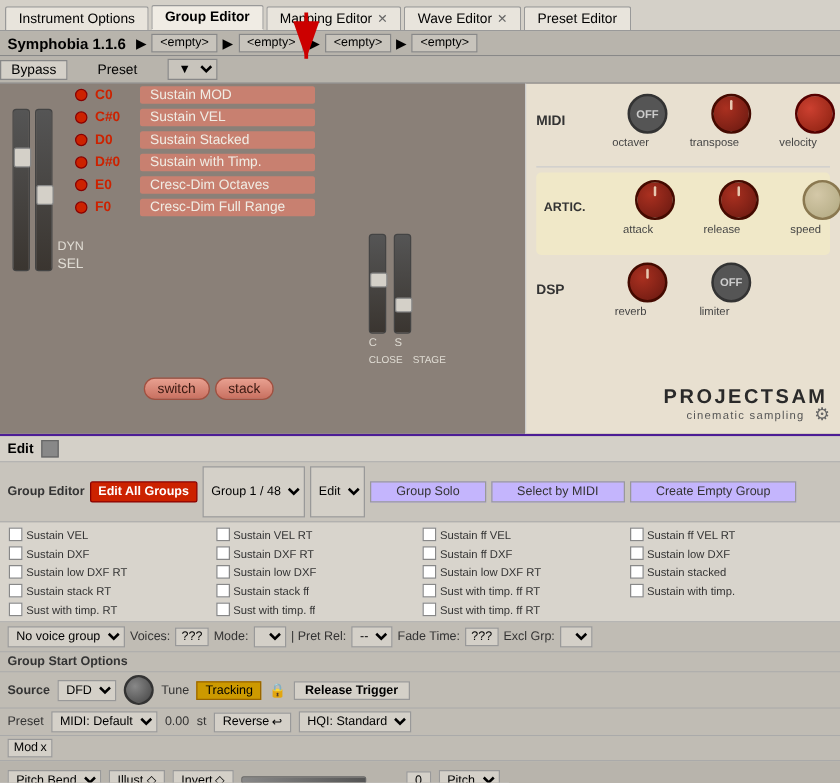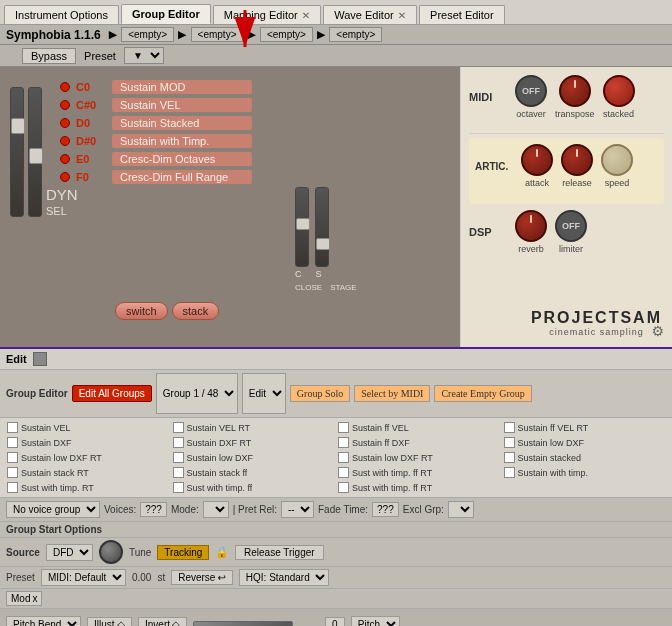--- a/index.html
+++ b/index.html
@@ -63,24 +63,24 @@
       background: #c8c4bc;
       border: 1px solid #888;
       padding: 1px 6px;
       font-size: 10px;
       cursor: pointer;
     }
 
     
     .bypass-row {
       background: #b8b4ac;
-      padding: 2px 22px;
-      display: flex;
-      align-items: center;
-      gap: 8px;
+      padding: 2px 0;
+      display: flex;
+      align-items: center;
+      gap: 24px;
       border-bottom: 1px solid #888;
     }
     .bypass-btn {
       background: #d4d0c8;
       border: 1px solid #888;
       padding: 1px 8px;
       cursor: pointer;
       font-size: 11px;
     }
     .preset-label { font-size: 11px; }
@@ -228,20 +228,21 @@
       flex-direction: column;
       align-items: center;
       gap: 2px;
     }
     .knob {
       width: 32px;
       height: 32px;
       border-radius: 50%;
       position: relative;
       cursor: pointer;
+      margin-left: 27px;
     }
     .knob-off {
       background: #555;
       border: 2px solid #333;
       display: flex;
       align-items: center;
       justify-content: center;
       font-size: 9px;
       font-weight: bold;
       color: #ccc;
@@ -332,29 +333,29 @@
       color: #333;
     }
     .ge-btn {
       background: #cc2200;
       color: white;
       border: 1px solid #880000;
       padding: 2px 6px;
       font-size: 10px;
       cursor: pointer;
       border-radius: 2px;
+      font-weight: bold;
     }
     .ge-btn-gray {
-      background: #fdba74;
+      background: #c4b5fd;
       color: #333;
       border: 1px solid #999;
-      padding: 2px 6px;
-      font-size: 10px;
-      cursor: pointer;
-      font-family: Liberation Serif, serif;
+      padding: 2px 20px;
+      font-size: 10px;
+      cursor: pointer;
     }
     .ge-select {
       background: #d4d0c8;
       border: 1px solid #999;
       font-size: 10px;
       padding: 13px 2px;
     }
 
     
     .groups-table {
@@ -451,20 +452,21 @@
       padding: 1px 6px;
       font-size: 10px;
       cursor: pointer;
     }
     .release-btn {
       background: #d4d0c8;
       border: 1px solid #999;
       padding: 1px 8px;
       font-size: 10px;
       cursor: pointer;
+      font-weight: bold;
     }
 
     .preset-row {
       background: #c0bcb4;
       padding: 2px 6px;
       display: flex;
       align-items: center;
       gap: 6px;
       border-bottom: 1px solid #aaa;
       font-size: 10px;
@@ -598,26 +600,26 @@
 <div class="main-area" style="position:relative;">
 
   <div style="position:absolute; left:10px; top:20px; display:flex; gap:4px; align-items:flex-end;">
     <div class="vert-slider" style="height:130px;">
       <div class="vert-slider-thumb" style="top:30px;"></div>
     </div>
     <div class="vert-slider" style="height:130px;">
       <div class="vert-slider-thumb" style="top:60px;"></div>
     </div>
     <div style="display:flex; flex-direction:column; justify-content:flex-end; height:130px; gap:2px;">
-      <span style="font-size:15px;color:#e0dcd4;">DYN</span>
+      <span style="font-size:10px;color:#e0dcd4;">DYN</span>
       <span style="font-size:11px;color:#e0dcd4;">SEL</span>
     </div>
   </div>
 
-  <div style="position:absolute; left:60px; top:13px;">
+  <div style="position:absolute; left:60px; top:2px;">
     <div class="group-item">
       <div class="radio-btn"></div>
       <span class="group-note">C0</span>
       <span class="group-name">Sustain MOD</span>
     </div>
     <div style="height:4px;"></div>
     <div class="group-item">
       <div class="radio-btn"></div>
       <span class="group-note">C#0</span>
       <span class="group-name">Sustain VEL</span>
@@ -665,36 +667,36 @@
       <span>CLOSE</span>
       <span style="margin-left:4px;">STAGE</span>
     </div>
   </div>
 
   <div class="switch-stack-btns">
     <div class="sw-btn">switch</div>
     <div class="sw-btn">stack</div>
   </div>
 
-  <div class="right-panel" style="position:absolute; right:0; top:0; width:212px; height:280px;">
+  <div class="right-panel" style="position:absolute; right:0; top:0; width:252px; height:280px;">
 
     <div class="knob-section">
       <span class="section-label">MIDI</span>
       <div class="knobs-row">
         <div class="knob-container">
           <div class="knob knob-off">OFF</div>
           <span class="knob-label">octaver</span>
         </div>
         <div class="knob-container">
           <div class="knob knob-dark-red"></div>
           <span class="knob-label">transpose</span>
         </div>
         <div class="knob-container">
           <div class="knob knob-red"></div>
-          <span class="knob-label">stacked</span>
+          <span class="knob-label">velocity</span>
         </div>
       </div>
     </div>
 
     <div class="section-divider"></div>
 
     <div class="artic-section">
       <div class="knob-section">
         <span class="section-label" style="font-size:10px;">ARTIC.</span>
         <div class="knobs-row">

